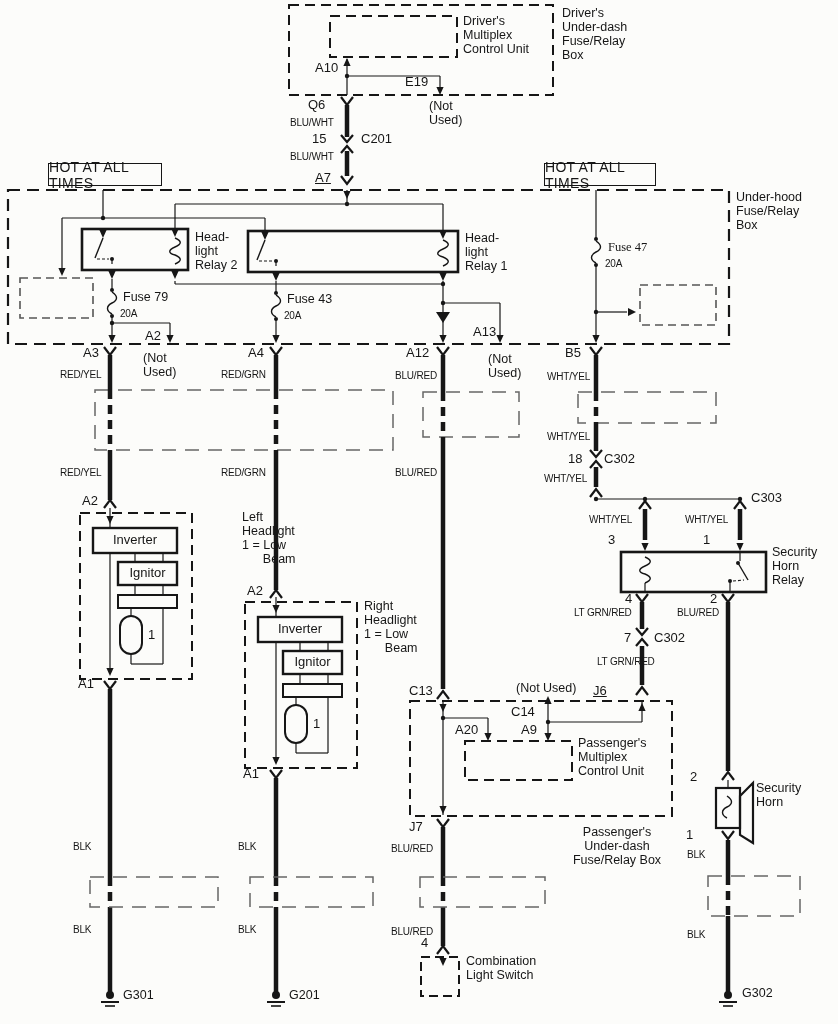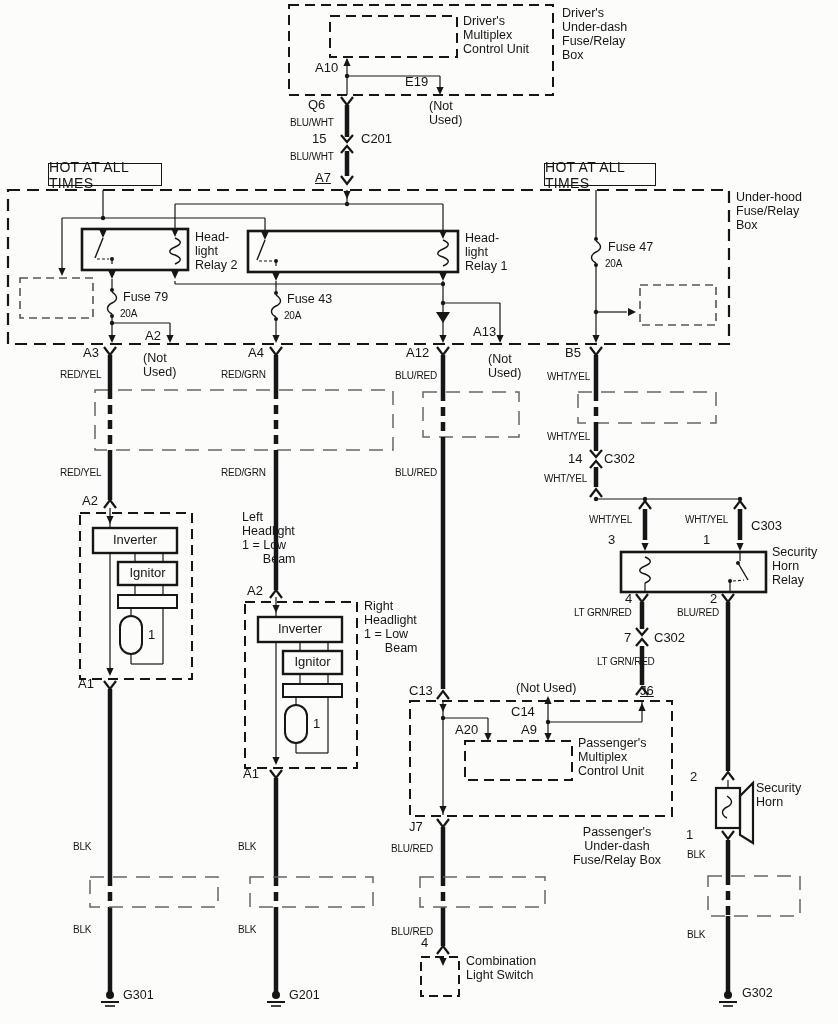--- a/index.html
+++ b/index.html
@@ -350,45 +350,45 @@
 <div class="lbl" style="left:195px;top:230px;">Head-
 light
 Relay 2</div>
 <div class="lbl" style="left:465px;top:231px;">Head-
 light
 Relay 1</div>
 <div class="lbl" style="left:123px;top:290px;">Fuse 79</div>
 <div class="lbl xs" style="left:120px;top:308px;">20A</div>
 <div class="lbl" style="left:287px;top:292px;">Fuse 43</div>
 <div class="lbl xs" style="left:284px;top:310px;">20A</div>
-<div class="lbl" style="left:608px;top:240px;">Fuse 47</div>
+<div class="lbl" style="left:608px;top:240px;font-family:Liberation Serif, serif;">Fuse 47</div>
 <div class="lbl xs" style="left:605px;top:258px;">20A</div>
 <div class="lbl sm" style="left:145px;top:329px;">A2</div>
 <div class="lbl sm" style="left:83px;top:346px;">A3</div>
 <div class="lbl" style="left:143px;top:351px;">(Not
 Used)</div>
 <div class="lbl sm" style="left:248px;top:346px;">A4</div>
 <div class="lbl sm" style="left:406px;top:346px;">A12</div>
 <div class="lbl sm" style="left:473px;top:325px;">A13</div>
 <div class="lbl" style="left:488px;top:352px;">(Not
 Used)</div>
 <div class="lbl sm" style="left:565px;top:346px;">B5</div>
 
 <div class="lbl xs" style="left:60px;top:369px;">RED/YEL</div>
 <div class="lbl xs" style="left:221px;top:369px;">RED/GRN</div>
 <div class="lbl xs" style="left:395px;top:370px;">BLU/RED</div>
 <div class="lbl xs" style="left:547px;top:371px;">WHT/YEL</div>
 <div class="lbl xs" style="left:60px;top:467px;">RED/YEL</div>
 <div class="lbl xs" style="left:221px;top:467px;">RED/GRN</div>
 <div class="lbl xs" style="left:395px;top:467px;">BLU/RED</div>
 <div class="lbl xs" style="left:547px;top:431px;">WHT/YEL</div>
-<div class="lbl sm" style="left:568px;top:452px;">14</div>
+<div class="lbl sm" style="left:568px;top:452px;">18</div>
 <div class="lbl sm" style="left:604px;top:452px;">C302</div>
 <div class="lbl xs" style="left:544px;top:473px;">WHT/YEL</div>
-<div class="lbl sm" style="left:751px;top:519px;">C303</div>
+<div class="lbl sm" style="left:751px;top:491px;">C303</div>
 <div class="lbl xs" style="left:589px;top:514px;">WHT/YEL</div>
 <div class="lbl xs" style="left:685px;top:514px;">WHT/YEL</div>
 <div class="lbl sm" style="left:608px;top:533px;">3</div>
 <div class="lbl sm" style="left:703px;top:533px;">1</div>
 <div class="lbl" style="left:772px;top:545px;">Security
 Horn
 Relay</div>
 <div class="lbl sm" style="left:625px;top:592px;">4</div>
 <div class="lbl sm" style="left:710px;top:592px;">2</div>
 <div class="lbl xs" style="left:574px;top:607px;">LT GRN/RED</div>
@@ -412,21 +412,21 @@
 Headlight
 1 = Low
       Beam</div>
 <div class="inbox" style="left:258px;top:621px;width:84px;">Inverter</div>
 <div class="inbox" style="left:283px;top:654px;width:59px;">Ignitor</div>
 <div class="lbl sm" style="left:313px;top:717px;">1</div>
 <div class="lbl sm" style="left:243px;top:767px;">A1</div>
 
 <div class="lbl sm" style="left:409px;top:684px;">C13</div>
 <div class="lbl" style="left:516px;top:681px;">(Not Used)</div>
-<div class="lbl sm" style="left:640px;top:684px;text-decoration:underline;">J6</div>
+<div class="lbl sm" style="left:593px;top:684px;text-decoration:underline;">J6</div>
 <div class="lbl sm" style="left:511px;top:705px;">C14</div>
 <div class="lbl sm" style="left:455px;top:723px;">A20</div>
 <div class="lbl sm" style="left:521px;top:723px;">A9</div>
 <div class="lbl" style="left:578px;top:736px;">Passenger's
 Multiplex
 Control Unit</div>
 <div class="lbl sm" style="left:409px;top:820px;">J7</div>
 <div class="lbl ctr" style="left:552px;top:825px;width:130px;">Passenger's
 Under-dash
 Fuse/Relay Box</div>

